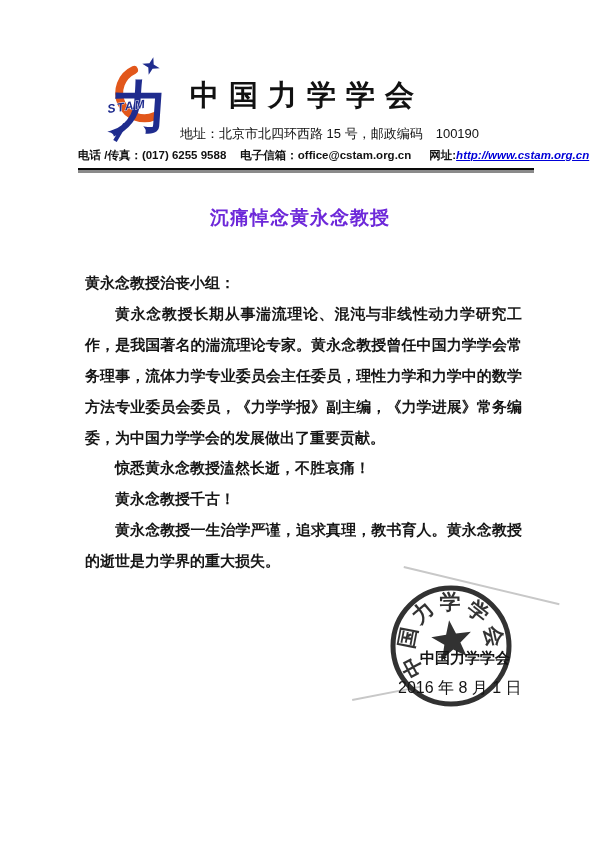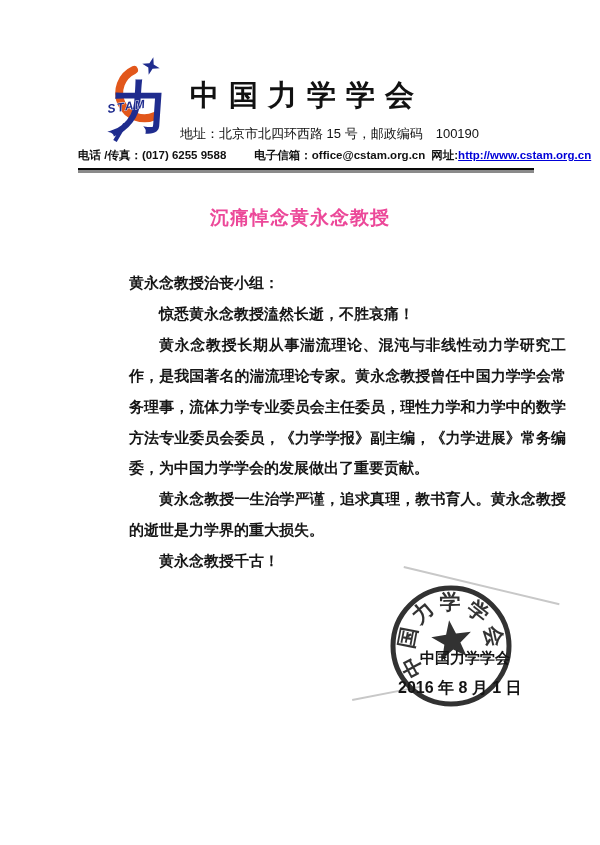--- a/index.html
+++ b/index.html
@@ -25,55 +25,54 @@
   .address-line {
     position:absolute; left:180px; top:125px;
     font-size:13px; font-weight:400; white-space:nowrap;
     color:#111;
   }
   .contact-line {
     position:absolute; left:78px; top:148px;
     font-size:11.5px; font-weight:700; white-space:nowrap;
     color:#111;
   }
-  .contact-line .gap-lg { margin-left:28px; }
-  .contact-line .gap-sm { margin-left:6px; }
+  .contact-line .gap-lg { margin-left:14px; }
+  .contact-line .gap-sm { margin-left:18px; }
   .email-value { font-weight:700; }
-  .web-link { color:#0000d8; text-decoration:underline; font-weight:700; }
+  .web-link { color:#0000d8; text-decoration:underline; font-weight:700;font-style:italic; }
   .divider {
     position:absolute; left:78px; top:168px; width:456px; height:0;
     border-top:2px solid #0a0a0a;
     border-bottom:3px solid #8a8a8a;
   }
   
   .doc-title {
     position:absolute; left:0; top:205px; width:600px;
     text-align:center;
     font-family:"Liberation Serif", serif;
     font-size:19px; font-weight:700; letter-spacing:1px;
-    color:#ec4899;
+    color:#6d28d9;
   }
   .body-text {
     position:absolute; left:85px; top:268px; width:437px;
     font-size:15px; line-height:30.9px; font-weight:600;
     text-align:justify;
     color:#161616;
-    margin-left:44px;
   }
   .body-text p { margin:0; }
   .body-text p.indent { text-indent:2em; }
   
   .signature {
     position:absolute; left:420px; top:649px;
     font-size:15px; font-weight:600; white-space:nowrap;
     color:#141414; z-index:3;
   }
   .date {
     position:absolute; left:398px; top:678px;
-    font-size:16px; font-weight:700; white-space:nowrap;
+    font-size:16px; font-weight:400; white-space:nowrap;
     color:#141414; z-index:3;
   }
   
   .seal { position:absolute; left:386px; top:581px; width:130px; height:130px; z-index:2; opacity:0.9; }
   
   .streak { position:absolute; height:2px; background:#c8c8c8; transform-origin:left top; z-index:1; }
   .streak-1 { left:404px; top:566px; width:160px; transform:rotate(13.5deg); }
   .streak-2 { left:352px; top:699px; width:70px;  transform:rotate(-11deg); }
 </style>
 </head>
@@ -101,24 +100,24 @@
   <div class="contact-line">
     <span>电话 /传真：</span><span>(017) 6255 9588</span><span class="gap-lg">电子信箱：</span><span class="email-value">office@cstam.org.cn</span><span class="gap-sm">网址:</span><a href="#" class="web-link">http://www.cstam.org.cn</a>
   </div>
 
   <div class="divider"></div>
 
   <div class="doc-title">沉痛悼念黄永念教授</div>
 
   <div class="body-text">
     <p>黄永念教授治丧小组：</p>
+    <p class="indent">黄永念教授长期从事湍流理论、混沌与非线性动力学研究工作，是我国著名的湍流理论专家。黄永念教授曾任中国力学学会常务理事，流体力学专业委员会主任委员，理性力学和力学中的数学方法专业委员会委员，《力学学报》副主编，《力学进展》常务编委，为中国力学学会的发展做出了重要贡献。</p>
     <p class="indent">惊悉黄永念教授溘然长逝，不胜哀痛！</p>
-    <p class="indent">黄永念教授长期从事湍流理论、混沌与非线性动力学研究工作，是我国著名的湍流理论专家。黄永念教授曾任中国力学学会常务理事，流体力学专业委员会主任委员，理性力学和力学中的数学方法专业委员会委员，《力学学报》副主编，《力学进展》常务编委，为中国力学学会的发展做出了重要贡献。</p>
+    <p class="indent">黄永念教授千古！</p>
     <p class="indent">黄永念教授一生治学严谨，追求真理，教书育人。黄永念教授的逝世是力学界的重大损失。</p>
-    <p class="indent">黄永念教授千古！</p>
   </div>
 
   <div class="signature">中国力学学会</div>
   <div class="date">2016 年 8 月 1 日</div>
 
   <svg class="seal" viewBox="0 0 130 130" xmlns="http://www.w3.org/2000/svg" aria-hidden="true">
     <circle cx="65" cy="65" r="58" fill="none" stroke="#1c1c1c" stroke-width="5"></circle>
     <polygon points="0,-21 5,-6.9 20,-6.5 8.1,2.6 12.3,17 0,8.5 -12.3,17 -8.1,2.6 -20,-6.5 -5,-6.9" transform="translate(66,60) rotate(-8)" fill="#1c1c1c"></polygon>
     <g font-size="21" font-weight="bold" fill="#1c1c1c" text-anchor="middle" font-family="'Liberation Serif', serif">
       <text x="65" y="21" dominant-baseline="central" transform="rotate(-118 65 65)">中</text>

